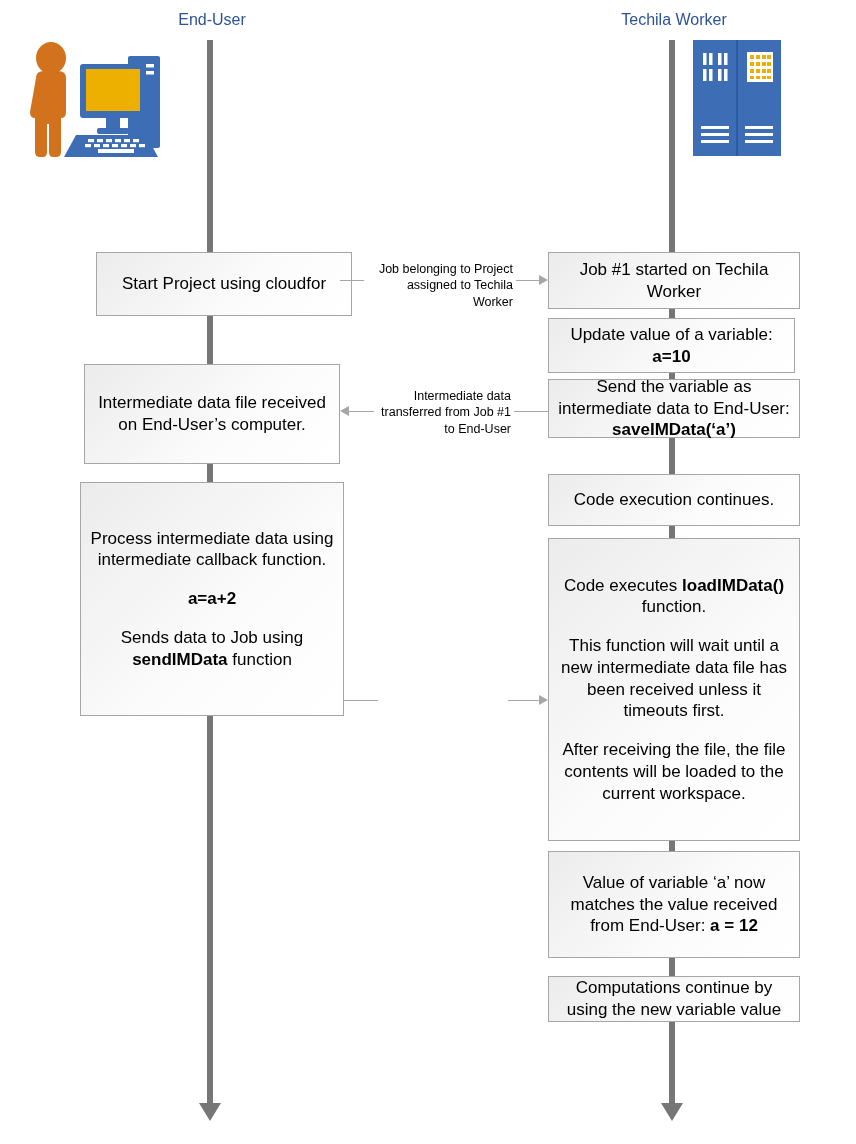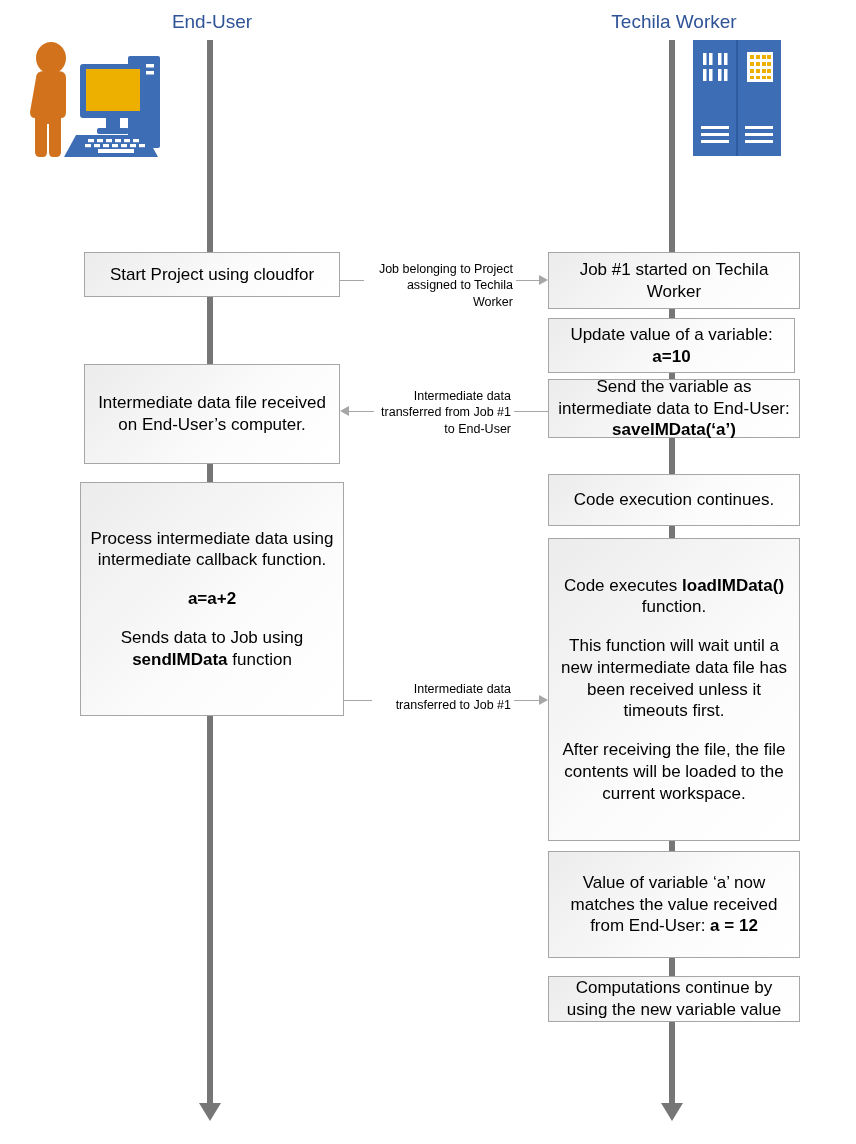--- a/index.html
+++ b/index.html
@@ -16,21 +16,21 @@
   #diagram {
     position: absolute;
     left: 0; top: 0;
     width: 856px; height: 1144px;
   }
 
   
   .lane-title {
     position: absolute;
     color: #2e5396;
-    font-size: 19px;
+    font-size: 16px;
     font-family: "Liberation Sans", sans-serif;
     white-space: nowrap;
     text-align: center;
   }
   #lane-title-enduser { left: 130px; top: 11px; width: 164px; }
   #lane-title-worker  { left: 592px; top: 11px; width: 164px; }
 
   
   .lifeline {
     position: absolute;
@@ -64,21 +64,21 @@
     line-height: 1.28;
     padding: 4px 9px;
     font-family: "Liberation Sans", sans-serif;
   }
   .node .txt { width: 100%; }
   .node b { font-weight: bold; }
   .node .para { margin: 0; }
   .node .para + .para { margin-top: 17px; }
 
   
-  #node-start-project  { left: 84px;  top: 252px; width: 256px; height: 45px; }
+  #node-start-project  { left: 96px;  top: 252px; width: 256px; height: 64px; }
   #node-im-received    { left: 84px;  top: 364px; width: 256px; height: 100px; }
   #node-process-im     { left: 80px;  top: 482px; width: 264px; height: 234px; }
 
   
   #node-job-started    { left: 548px; top: 252px; width: 252px; height: 57px; }
   #node-update-var     { left: 548px; top: 318px; width: 247px; height: 55px; align-items: center; }
   #node-send-variable  { left: 548px; top: 379px; width: 252px; height: 59px; }
   #node-code-continues { left: 548px; top: 474px; width: 252px; height: 52px; }
   #node-load-imdata    { left: 548px; top: 538px; width: 252px; height: 303px; }
   #node-value-matches  { left: 548px; top: 851px; width: 252px; height: 107px; }
@@ -299,15 +299,14 @@
   <div class="conn-label" id="conn1-label">Job belonging to Project assigned to Techila Worker</div>
 
   <div class="conn-line" id="conn2-seg-a"></div>
   <div class="conn-line" id="conn2-seg-b"></div>
   <div class="conn-arrow-left" id="conn2-arrow"></div>
   <div class="conn-label" id="conn2-label">Intermediate data transferred from Job #1 to End-User</div>
 
   <div class="conn-line" id="conn3-seg-a"></div>
   <div class="conn-line" id="conn3-seg-b"></div>
   <div class="conn-arrow-right" id="conn3-arrow"></div>
-  <div class="conn-label" id="conn3-label">Intermediate data transferred to Job #1</div>
 
 </div>
 
 </body></html>

